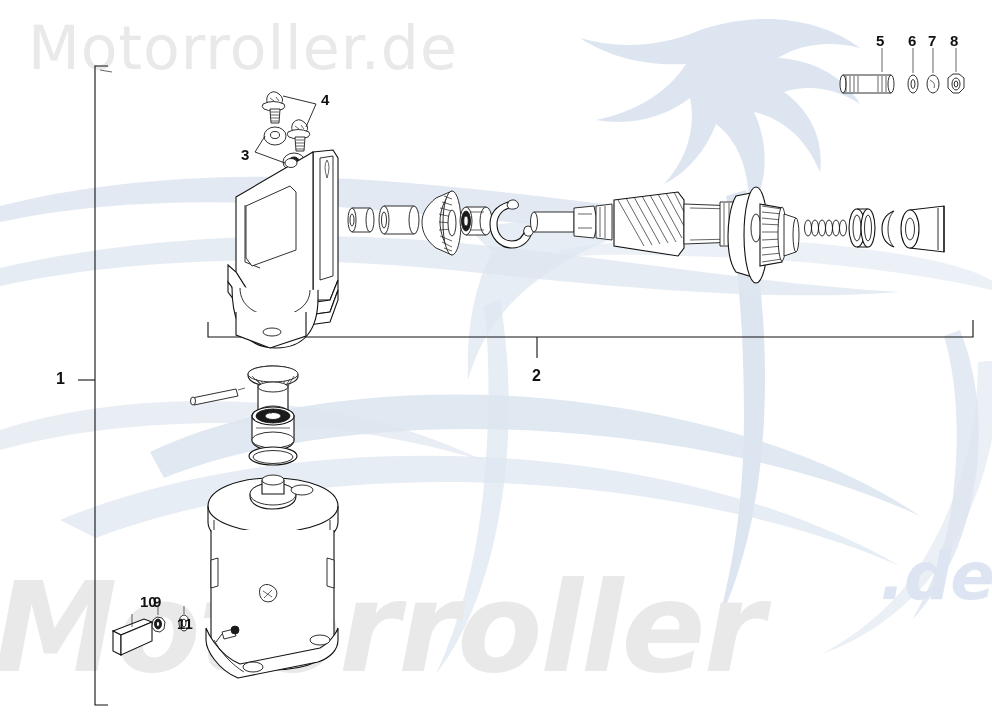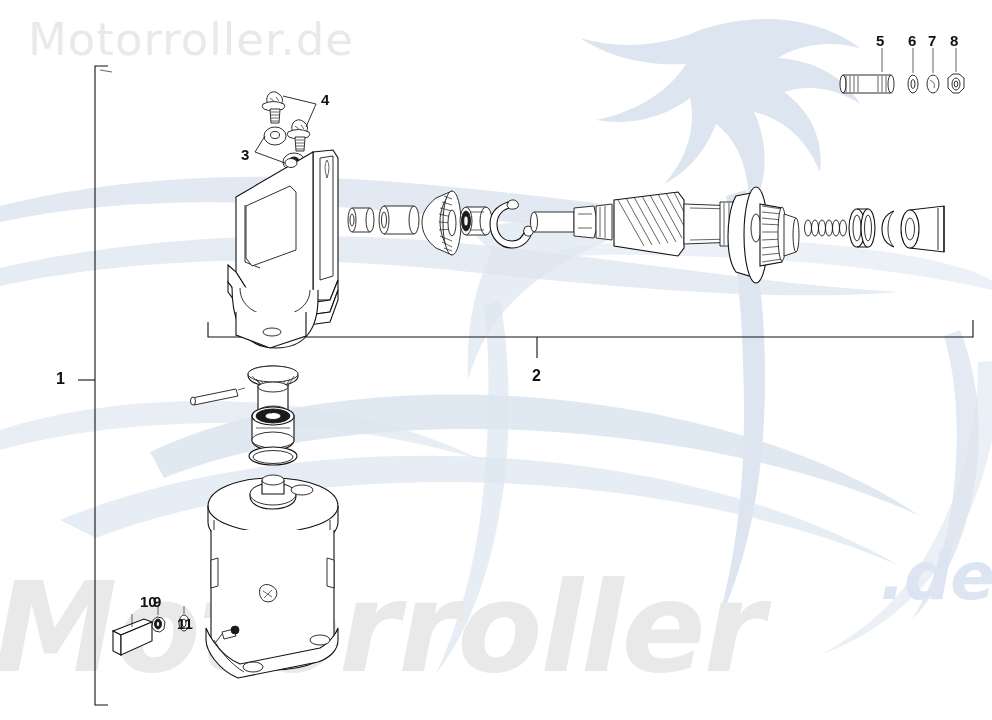--- a/index.html
+++ b/index.html
@@ -6,21 +6,21 @@
   html,body{margin:0;padding:0;background:#ffffff;}
   body{width:992px;height:720px;overflow:hidden;position:relative;
        font-family:"Liberation Sans", sans-serif;}
   #stage{position:absolute;left:0;top:0;width:992px;height:720px;background:#fff;overflow:hidden;}
 
   .layer{position:absolute;left:0;top:0;width:992px;height:720px;}
 
   
   .wm-top{
     position:absolute;left:28px;top:13px;
-    font-size:45px;font-weight:400;letter-spacing:1px;
+    font-size:60px;font-weight:400;letter-spacing:1px;
     color:#e9e9e9;white-space:nowrap;
     font-family:"DejaVu Sans", sans-serif;
   }
   .wm-bottom{
     position:absolute;left:-6px;top:556px;
     font-size:124px;font-weight:bold;font-style:italic;
     color:#e9e9e9;white-space:nowrap;letter-spacing:-2px;
     font-family:"DejaVu Sans", sans-serif;
   }
   .wm-de{

